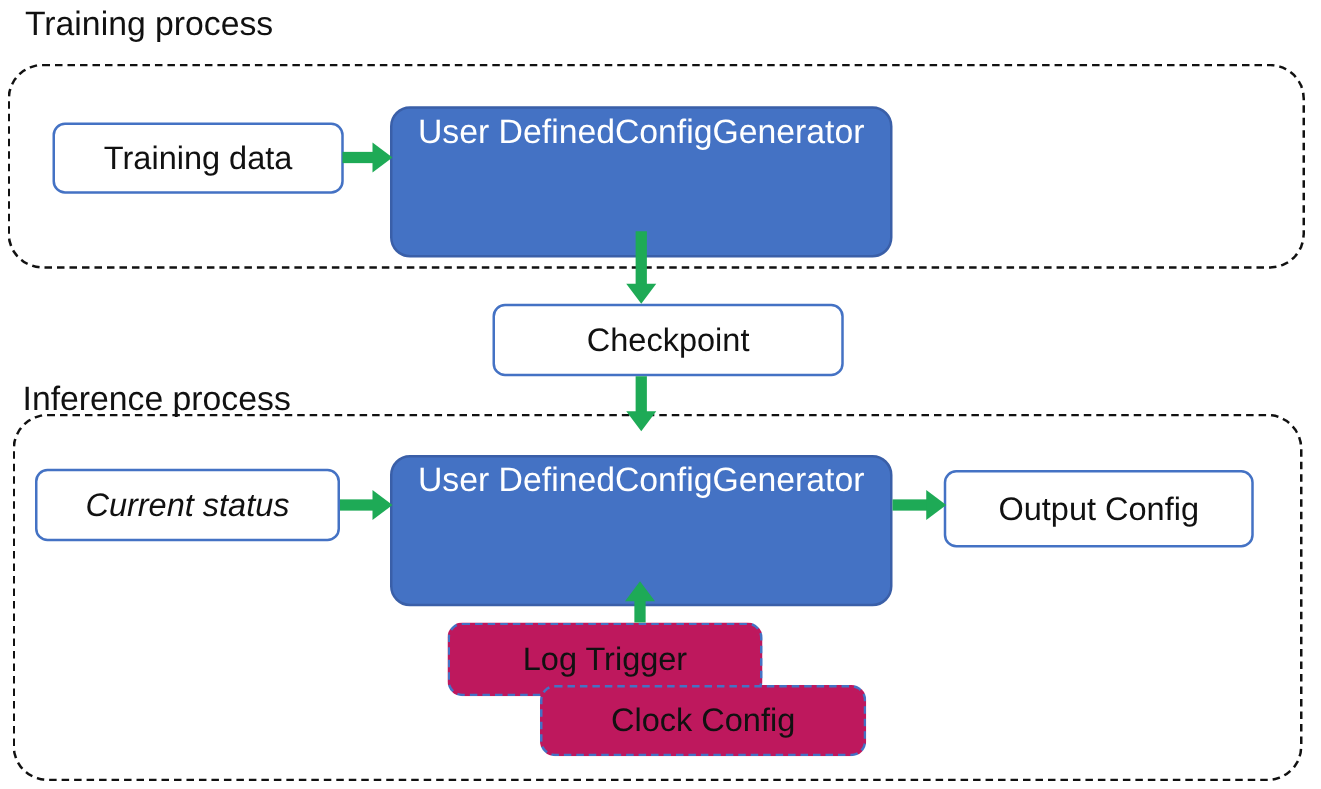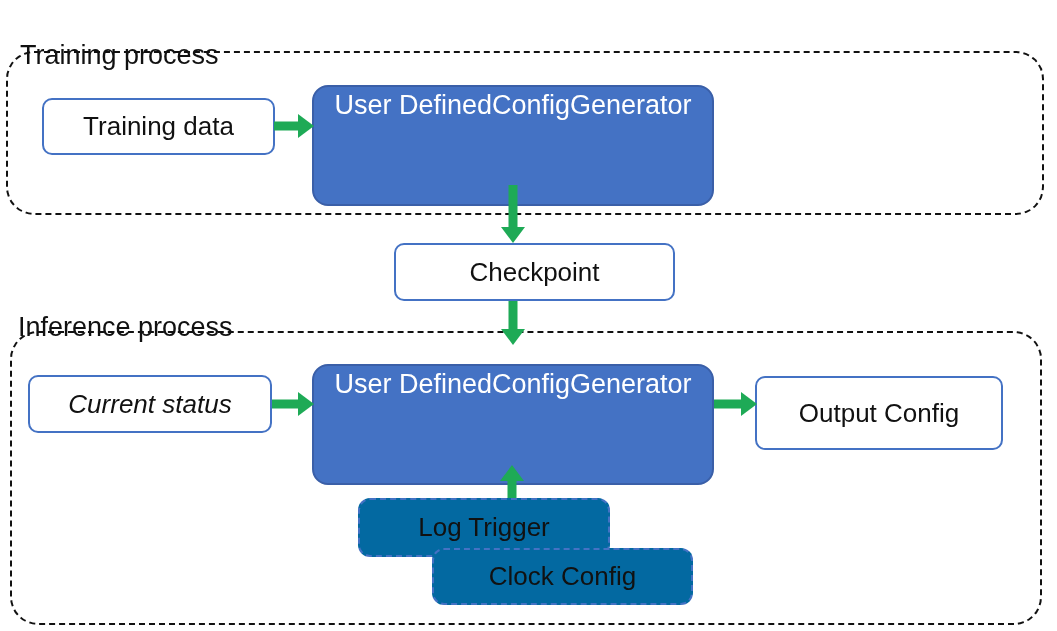--- a/index.html
+++ b/index.html
@@ -18,21 +18,20 @@
     width:1057px;height:631px;
     background:#ffffff;
     overflow:hidden;
   }
   .abs{position:absolute;box-sizing:border-box;}
   .proc-label{
     font-size:27px;
     color:var(--text-dark);
     white-space:nowrap;
     z-index:2;
-    margin-top:36px;
   }
   .boundary{
     border:2.5px dashed var(--boundary-black);
     border-radius:28px;
     background:transparent;
     z-index:1;
   }
   .white-box{
     background:#ffffff;
     border:2px solid var(--outline-blue);
@@ -44,21 +43,21 @@
   .blue-box{
     background:var(--box-fill-blue);
     border:2.5px solid var(--box-border-blue);
     border-radius:16px;
     display:flex;flex-direction:row;align-items:flex-start;justify-content:center;
     font-size:27px;line-height:1.4;color:var(--text-light);
     text-align:center;
     z-index:2;white-space:nowrap;margin-top:20px;
   }
   .trigger-box{
-    background:#0369a1;
+    background:#be185d;
     border:2px dashed var(--outline-blue);
     border-radius:12px;
     display:flex;align-items:center;justify-content:center;
     font-size:26px;color:var(--text-dark);
     white-space:nowrap;
   }
   .arrow{z-index:3;}
   .arrow .shaft{position:absolute;background:var(--arrow-green);}
   .arrow .head{position:absolute;width:0;height:0;}
   .arrow-right .shaft{left:0;right:14px;top:50%;transform:translateY(-50%);height:9px;}
@@ -100,42 +99,42 @@
     <div class="head"></div>
   </div>
 
   <div class="abs white-box" style="left:394px;top:243px;width:281px;height:58px;">Checkpoint</div>
 
   <div class="abs arrow arrow-down" style="left:501px;top:301px;width:24px;height:44px;">
     <div class="shaft"></div>
     <div class="head"></div>
   </div>
 
-  <div class="abs proc-label" style="left:18px;top:276px;">Inference process</div>
+  <div class="abs proc-label" style="left:18px;top:304px;">Inference process</div>
 
   <div class="abs boundary" style="left:10px;top:331px;width:1032px;height:294px;"></div>
 
   <div class="abs white-box" style="left:28px;top:375px;width:244px;height:58px;font-style:italic;">Current status</div>
 
   <div class="abs arrow arrow-right" style="left:272px;top:392px;width:42px;height:24px;">
     <div class="shaft"></div>
     <div class="head"></div>
   </div>
 
   <div class="abs blue-box" style="left:312px;top:344px;width:402px;height:121px;">
     <span>User Defined</span>
     <span>ConfigGenerator</span>
   </div>
 
   <div class="abs arrow arrow-right" style="left:714px;top:392px;width:43px;height:24px;">
     <div class="shaft"></div>
     <div class="head"></div>
   </div>
 
-  <div class="abs white-box" style="left:755px;top:376px;width:248px;height:74px;">Output Config</div>
+  <div class="abs white-box" style="left:755px;top:376px;width:248px;height:62px;">Output Config</div>
 
   <div class="abs arrow arrow-up" style="left:499px;top:465px;width:26px;height:33px;">
     <div class="shaft"></div>
     <div class="head"></div>
   </div>
 
   <div class="abs trigger-box" style="left:358px;top:498px;width:252px;height:59px;z-index:2;">Log Trigger</div>
 
   <div class="abs trigger-box" style="left:432px;top:548px;width:261px;height:57px;z-index:4;">Clock Config</div>
 

